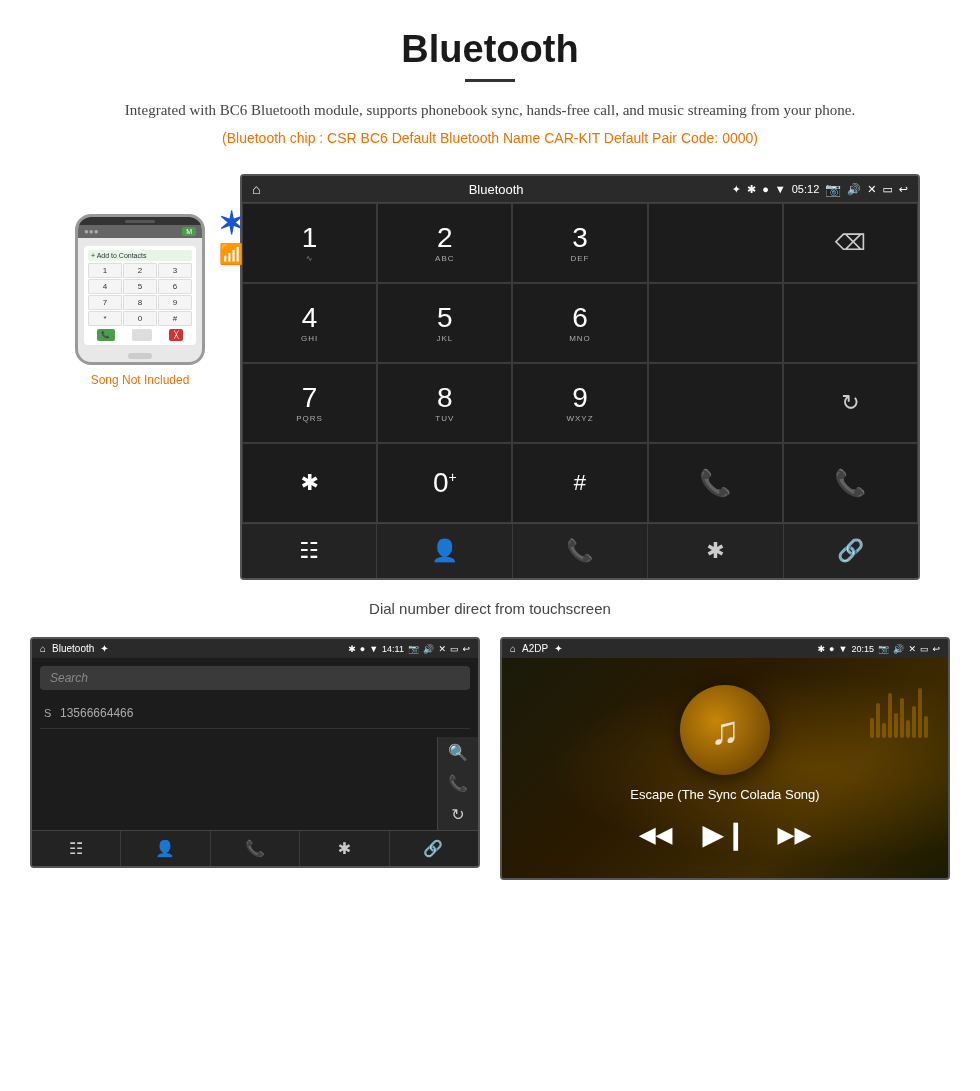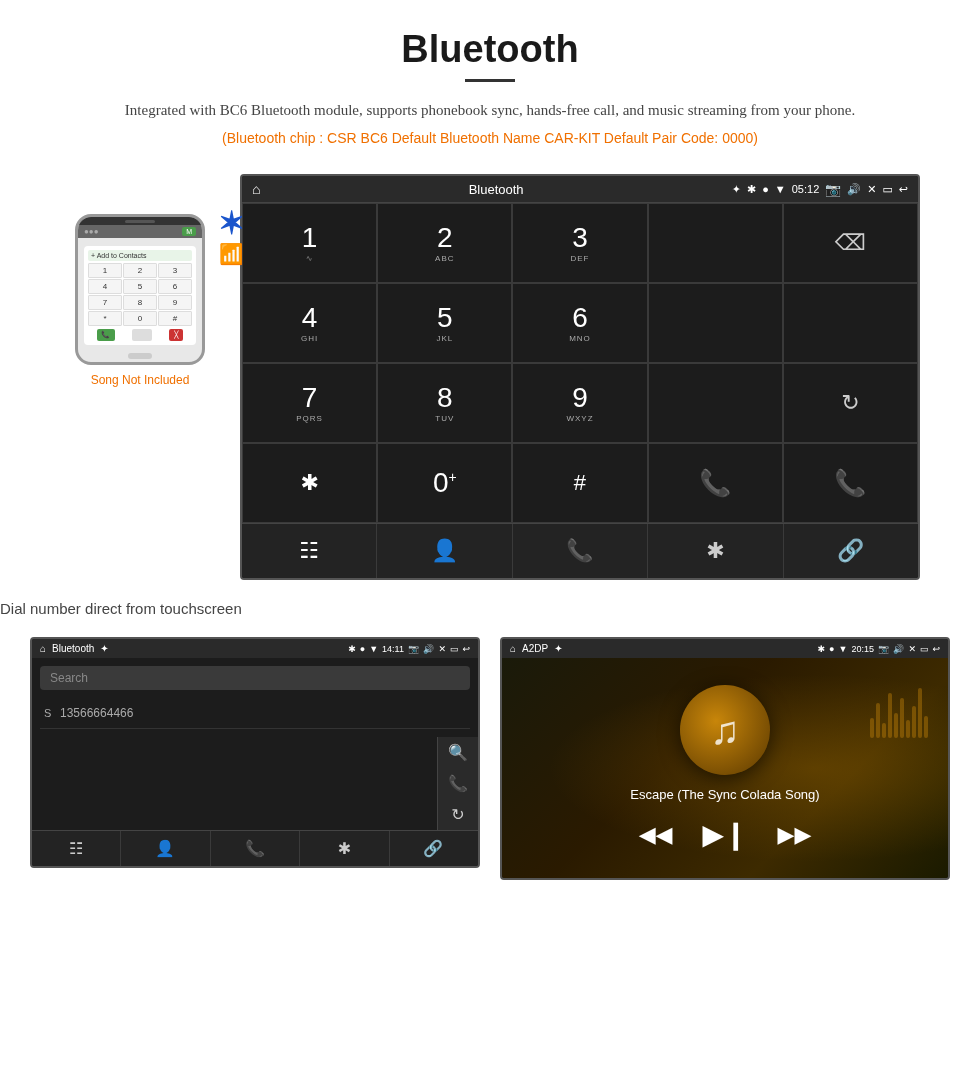--- a/index.html
+++ b/index.html
@@ -184,20 +184,21 @@
       color: #ccc;
       font-size: 22px;
       cursor: pointer;
       border-right: 1px solid #3a3a3a;
     }
     .bottom-nav-item:last-child { border-right: none; }
     .bottom-nav-item.active { color: #fff; }
 
     
     .screen-caption {
+      text-align: center;
       font-size: 15px;
       color: #444;
       margin: 10px 0 20px;
     }
 
     
     .bottom-screenshots {
       display: flex;
       gap: 20px;
       padding: 0 30px 20px;
@@ -231,20 +232,21 @@
     }
 
     
     .phonebook-search {
       background: #3a3a3a;
       border-radius: 4px;
       padding: 5px 10px;
       color: #888;
       font-size: 12px;
       margin-bottom: 8px;
+      font-style: italic;
     }
     .phonebook-row {
       display: flex;
       align-items: center;
       padding: 8px 4px;
       border-bottom: 1px solid #333;
       color: #fff;
       font-size: 12px;
     }
     .phonebook-letter {

